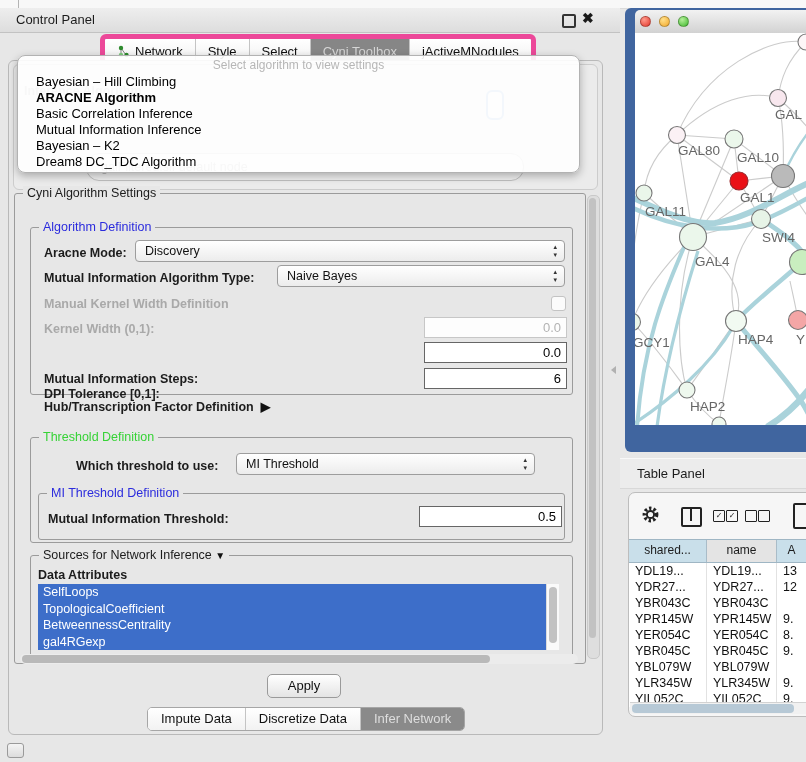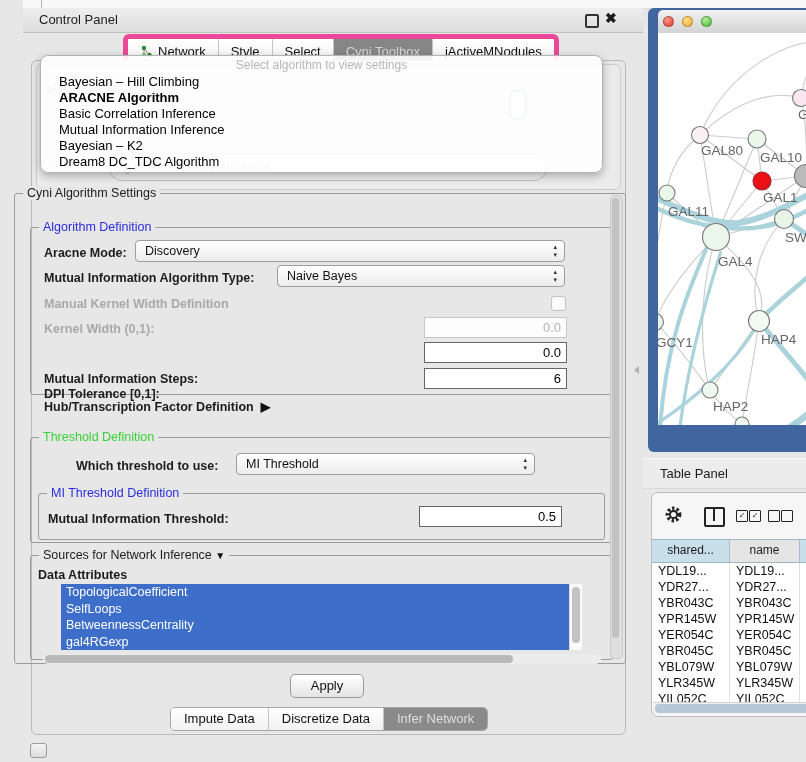--- a/index.html
+++ b/index.html
@@ -1,17 +1,17 @@
 <!DOCTYPE html>
 <html><head>
 <meta charset="utf-8">
 <style>
   html,body{margin:0;padding:0;background:#e7e7e7;font-family:"Liberation Sans",sans-serif;}
   #root{position:relative;width:806px;height:762px;overflow:hidden;background:#e7e7e7;}
-  .abs{position:absolute;margin-left:23px;}
+  .abs{position:absolute;}
 
   
   .top-strip{left:0;top:0;width:806px;height:8px;background:#f8f8f8;border-bottom:1px solid #dadada;}
   .top-strip .vline{position:absolute;left:18px;top:0;width:1px;height:8px;background:#b4b4b4;}
 
   
   .cp-titlebar{left:0;top:8px;width:620px;height:24px;background:linear-gradient(#eeeeee,#dddddd);border-bottom:1px solid #c2c2c2;}
   .cp-title{position:absolute;left:16px;top:4px;font-size:13px;color:#1c1c1c;}
   .float-btn{position:absolute;left:562px;top:6px;width:10px;height:10px;border:2px solid #333;border-radius:2px;background:transparent;}
   .close-btn{position:absolute;left:582px;top:2px;font-size:14px;font-weight:bold;color:#1a1a1a;}
@@ -32,21 +32,21 @@
   .ghost-combo{left:86px;top:153px;width:436px;height:26px;border:1px solid #bbbbbb;border-radius:13px;background:#f0f0f0;opacity:.9;}
   .ghost-combo span{position:absolute;left:14px;top:6px;font-size:12.5px;color:#a8a8a8;}
 
   
   .popup{left:17px;top:55px;width:561px;height:116px;background:rgba(255,255,255,0.90);border:1px solid #b2b2b2;border-radius:8px;box-shadow:0 3px 8px rgba(0,0,0,0.28);z-index:10;}
   .popup .hint{text-align:center;font-size:12px;color:#b6b6b6;padding-top:2px;height:16px;}
   .popup .item{font-size:13px;color:#000;line-height:16px;padding-left:18px;white-space:nowrap;}
   .popup .item.sel{font-weight:bold;}
 
   
-  .groupbox{position:absolute;border:1px solid #9b9b9b;border-radius:3px;padding-left:40px;}
+  .groupbox{position:absolute;border:1px solid #9b9b9b;border-radius:3px;}
   .legend{position:absolute;top:-8px;left:8px;background:#e7e7e7;padding:0 4px;font-size:12.5px;color:#1c1c1c;white-space:nowrap;}
   .legend.blue{color:#2b2bdd;}
   .legend.green{color:#36d336;}
 
   .lbl{position:absolute;font-size:12.5px;font-weight:bold;color:#1c1c1c;white-space:nowrap;}
   .lbl.dis{color:#a9a9a9;}
 
   .combo{position:absolute;height:22px;background:linear-gradient(#ffffff,#ececec);border:1px solid #9d9d9d;border-radius:4px;font-size:12.5px;color:#111;display:flex;align-items:center;padding-left:9px;box-sizing:border-box;}
   .combo .spin{position:absolute;right:7px;top:2px;font-size:7px;line-height:8px;color:#333;text-align:center;}
 
@@ -205,22 +205,22 @@
     <span class="legend blue">MI Threshold Definition</span>
   </div>
   <span class="lbl" style="left:48px;top:512px;">Mutual Information Threshold:</span>
   <div class="field" style="left:419px;top:506px;width:143px;">0.5</div>
 
   <div class="groupbox" style="left:30px;top:555px;width:541px;height:103px;">
     <span class="legend"><span>Sources for Network Inference</span> <span class="tri" style="font-size:10px;">▼</span></span>
   </div>
   <span class="lbl" style="left:38px;top:568px;">Data Attributes</span>
   <div class="abs attr-list" id="attr-list">
+      <div class="row" style="background: rgb(61, 110, 201);">SelfLoops</div>
       <div class="row" style="background: rgb(61, 110, 201);">TopologicalCoefficient</div>
-      <div class="row" style="background: rgb(61, 110, 201);">SelfLoops</div>
       <div class="row" style="background: rgb(61, 110, 201);">BetweennessCentrality</div>
       <div class="row" style="background: rgb(61, 110, 201);">gal4RGexp</div>
     </div>
   <div class="abs vscroll">
       <div class="thumb"></div>
     </div>
   <div class="abs hscroll">
       <div class="thumb"></div>
     </div>
 

